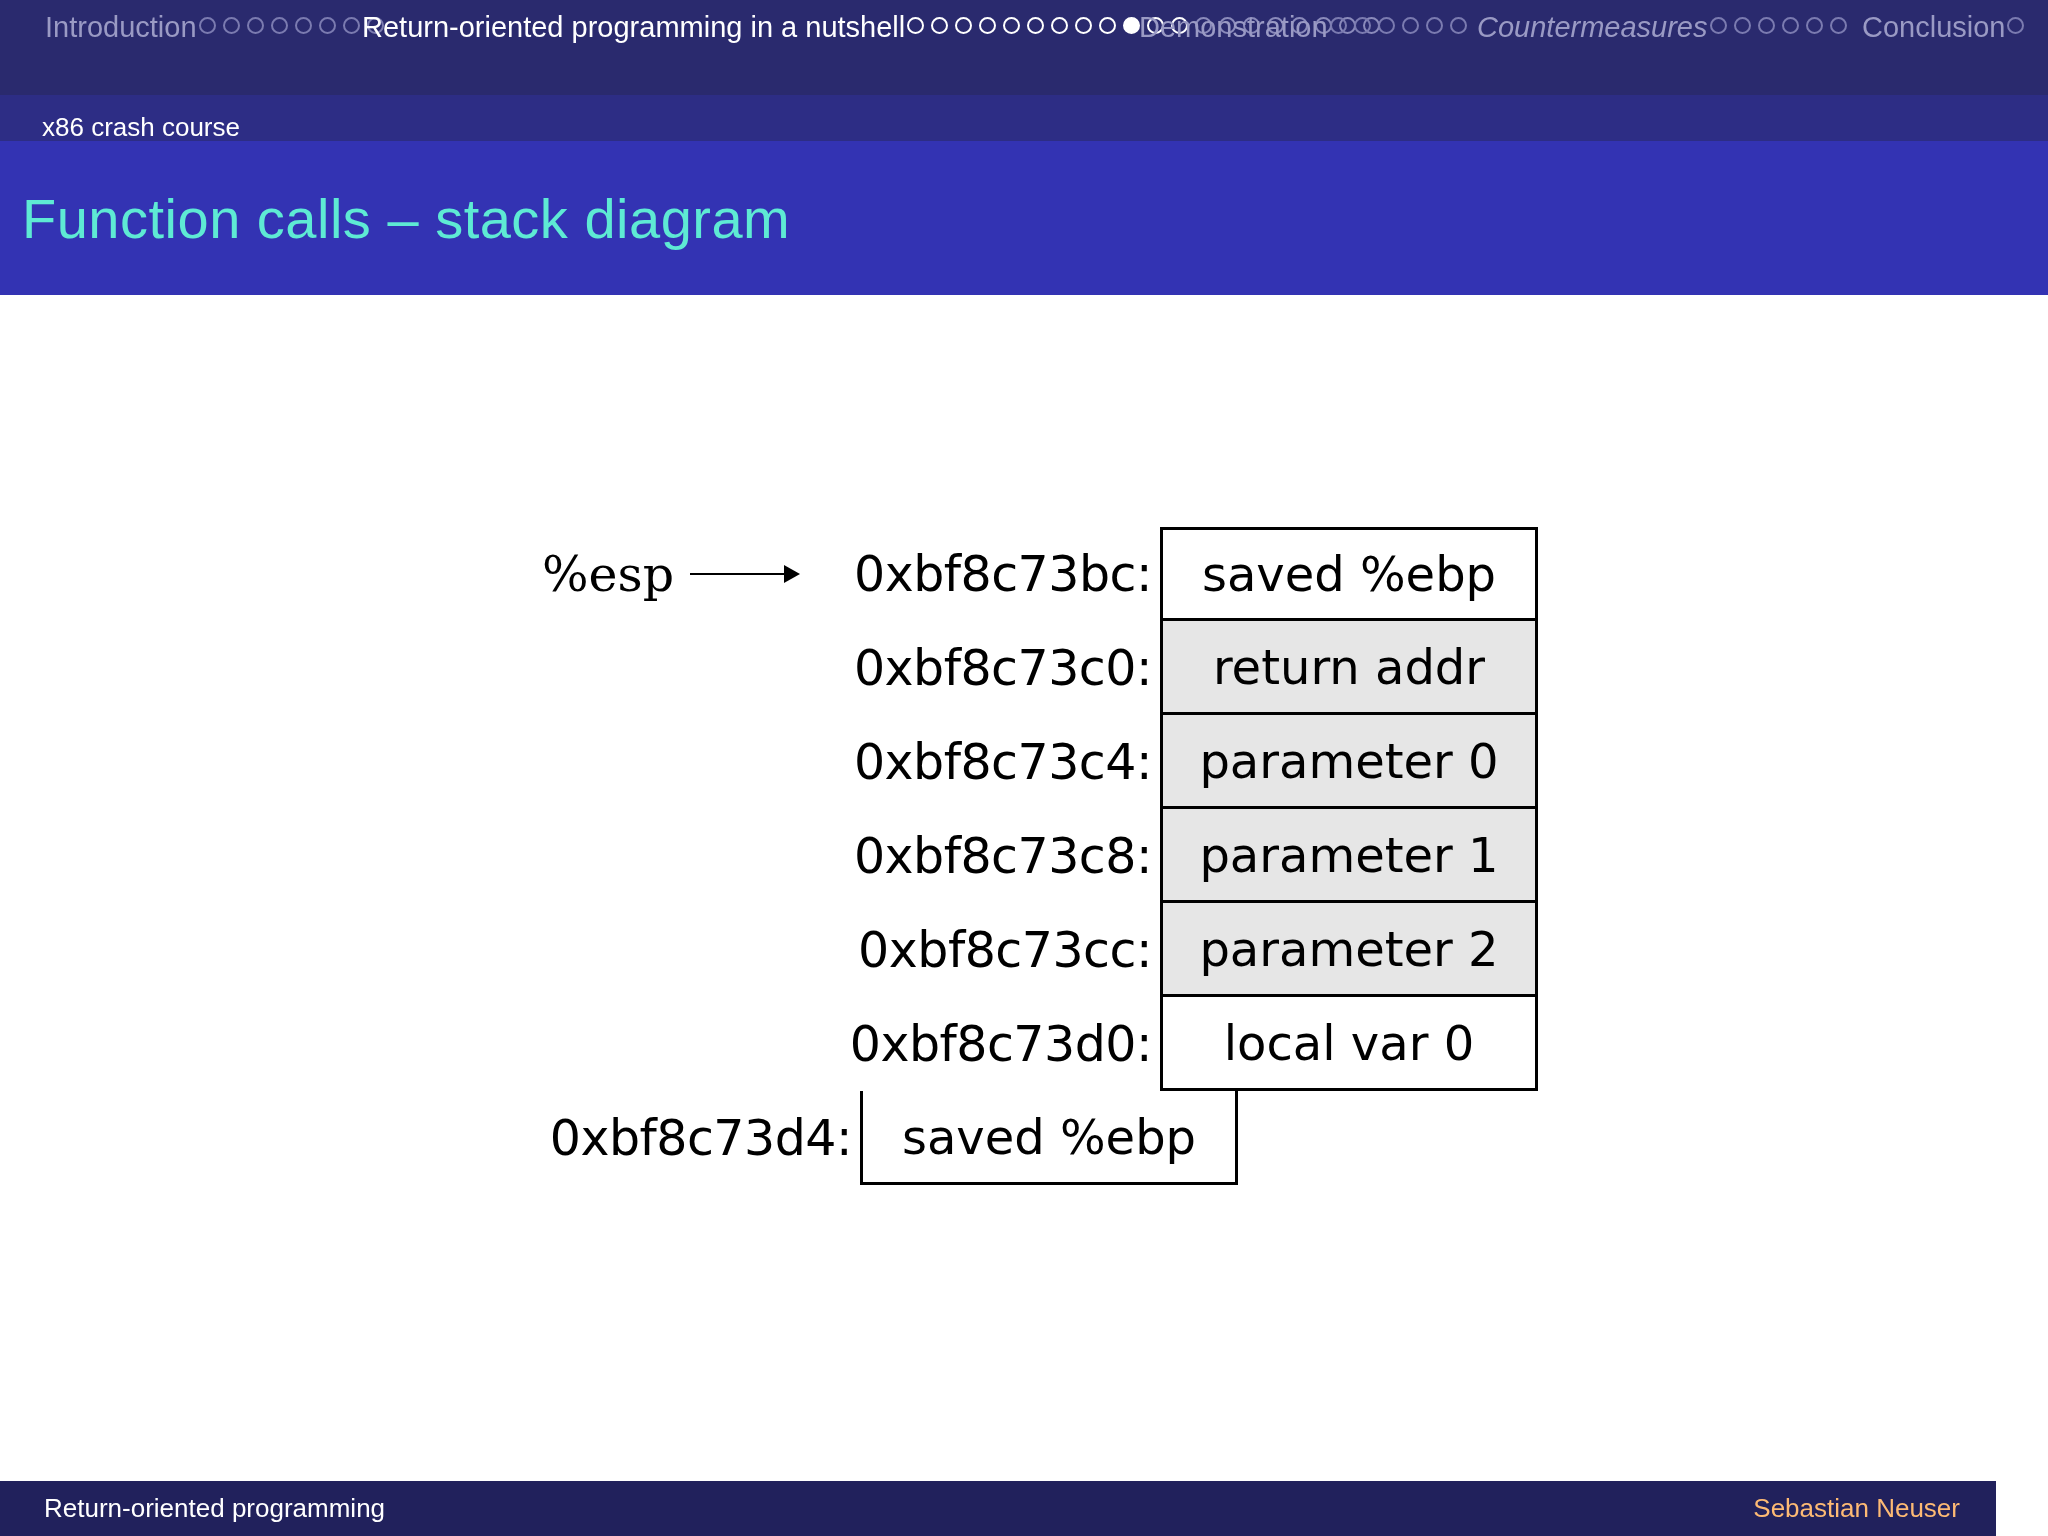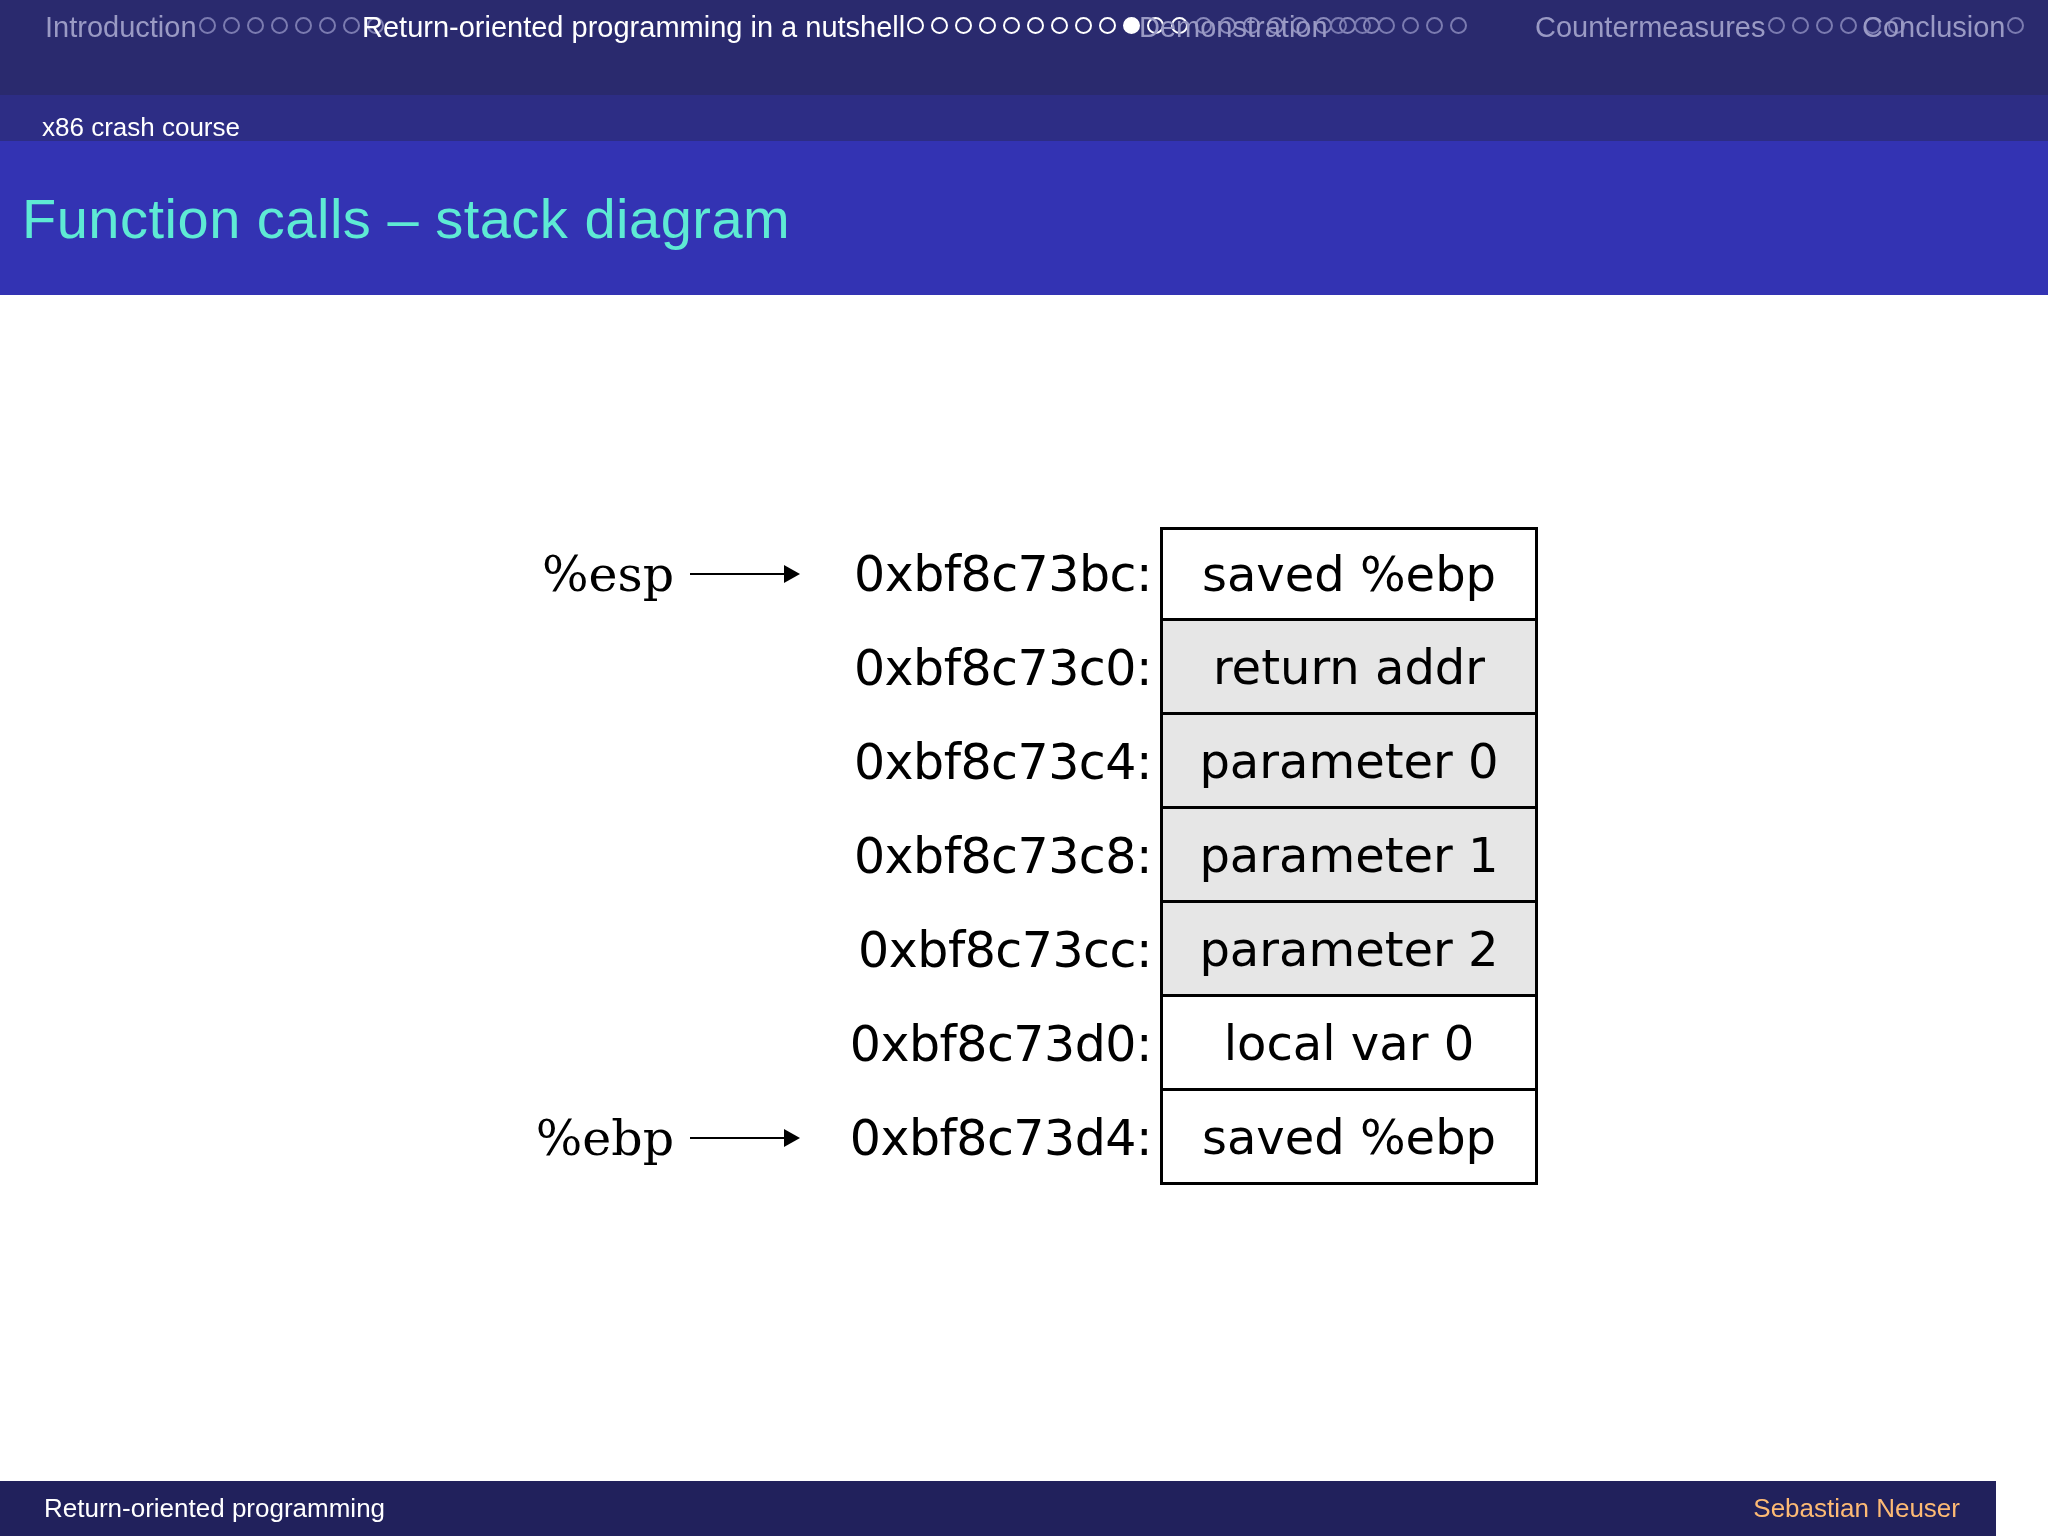--- a/index.html
+++ b/index.html
@@ -176,21 +176,21 @@
         <div class="nav-label">Demonstration</div>
         <div class="nav-dots">
           <span class="dot dim"></span>
           <span class="dot dim"></span>
           <span class="dot dim"></span>
           <span class="dot dim"></span>
           <span class="dot dim"></span>
           <span class="dot dim"></span>
         </div>
       </div>
-      <div class="nav-section" style="left: 1535px;">
+      <div class="nav-section" style="left: 1477px; font-style: italic;">
         <div class="nav-label">Countermeasures</div>
         <div class="nav-dots">
           <span class="dot dim"></span>
           <span class="dot dim"></span>
           <span class="dot dim"></span>
           <span class="dot dim"></span>
           <span class="dot dim"></span>
           <span class="dot dim"></span>
         </div>
       </div>
@@ -242,27 +242,20 @@
           <div class="reg-cell"></div>
           <div class="addr-cell">0xbf8c73cc:</div>
           <div class="slot shaded">parameter 2</div>
         </div>
         <div class="stack-row">
           <div class="reg-cell"></div>
           <div class="addr-cell">0xbf8c73d0:</div>
           <div class="slot">local var 0</div>
         </div>
         <div class="stack-row">
-          <div class="reg-cell">
-            <span class="reg-name">%ebp</span>
-            <span class="reg-arrow">
-              <span class="shaft"></span>
-              <span class="head"></span>
-            </span>
-          </div>
           <div class="addr-cell">0xbf8c73d4:</div>
           <div class="slot">saved %ebp</div>
         </div>
       </div>
   </div>
 
   <div class="footerbar">
     <span class="footer-left">Return-oriented programming</span>
     <span class="footer-right">Sebastian Neuser</span>
   </div>

